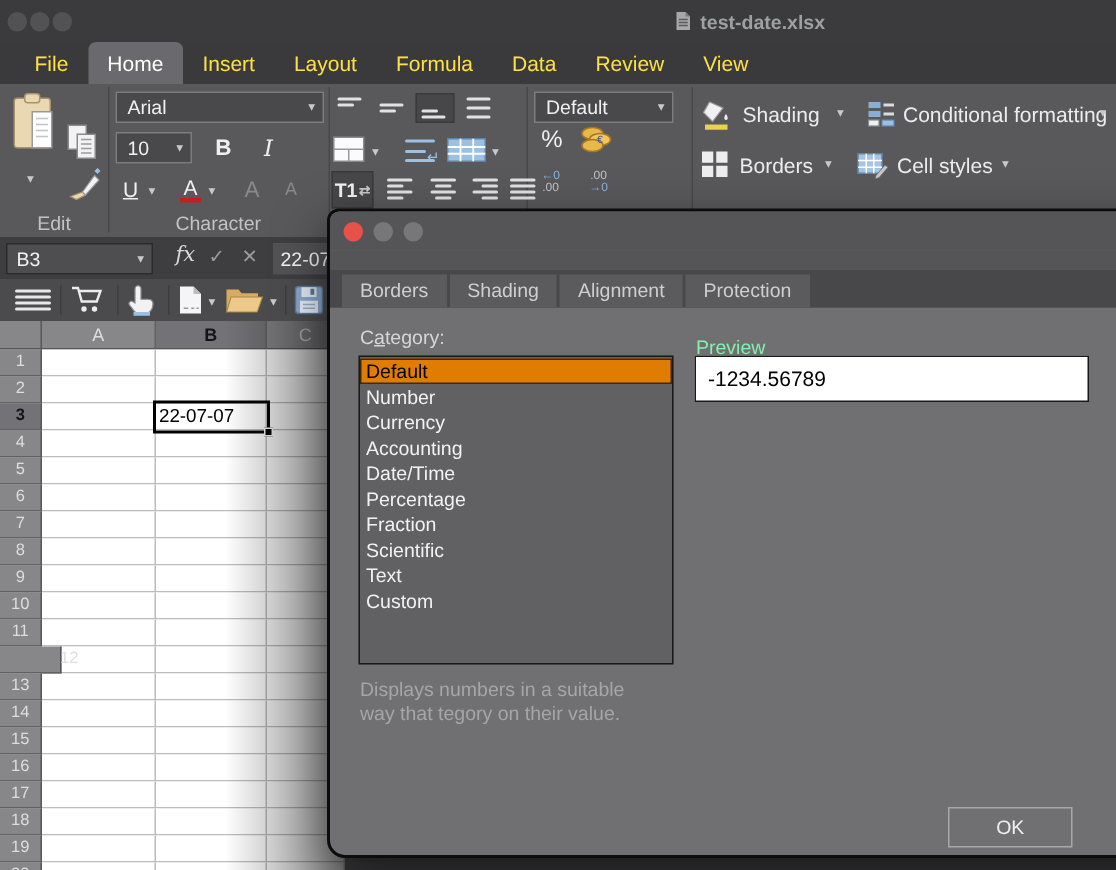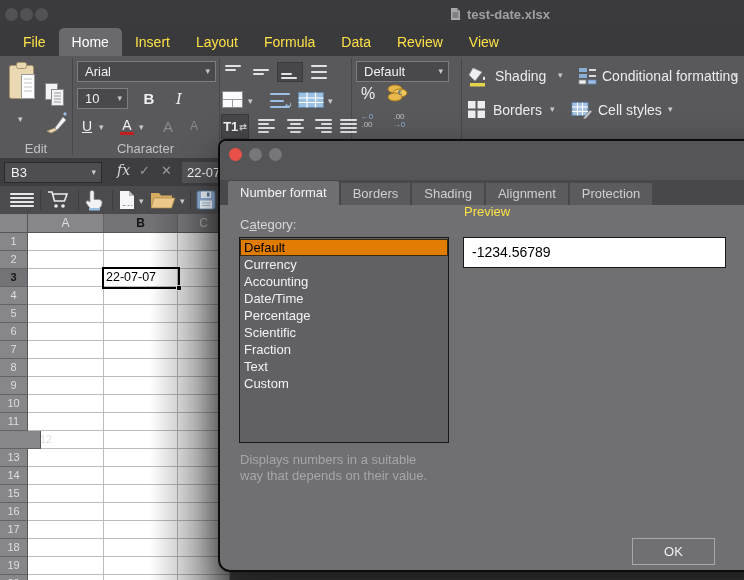--- a/index.html
+++ b/index.html
@@ -73,21 +73,21 @@
 #dlg-tabstrip{position:absolute;left:0;top:26px;right:0;height:38px;background:#555558}
 #tabband{position:absolute;left:0;right:0;bottom:0;height:25px;background:#48484b}
 #dlg-tabs{position:absolute;left:8px;bottom:0;display:flex;gap:2px;align-items:flex-end}
 .dtab{padding:0 12px;font-size:13px;line-height:22px;height:22px;background:#5b5b5e;color:#cfcfd2;white-space:nowrap}
 .dtab.active{background:#6f6f72;color:#f4f4f6;line-height:24px;height:24px;border-radius:2px 2px 0 0}
 #cat-label{position:absolute;left:20px;top:76px;font-size:13px;color:#d6d6d8}
 #cat-label .mn{text-decoration:underline}
 #cat-list{position:absolute;left:19px;top:96px;width:210px;height:206px;background:#616164;border:1px solid #18181a;padding-top:1px;overflow:hidden}
 .citem{height:17px;line-height:17px;padding-left:4px;font-size:13px;color:#f2f2f4;white-space:nowrap}
 .citem.sel{background:#e07c00;color:#000;font-weight:normal;outline:1px solid #3a2a10;outline-offset:-1px}
-#preview-label{position:absolute;left:244px;top:63px;font-size:13px;color:#fde047}
+#preview-label{position:absolute;left:244px;top:83px;font-size:13px;color:#86efac}
 #preview-box{position:absolute;left:243px;top:96px;width:263px;height:31px;background:#fff;border:1px solid #18181a;color:#000;font-size:14px;line-height:29px;padding-left:8px}
 #dlg-desc{position:absolute;left:20px;top:311px;width:228px;font-size:13px;line-height:16px;color:#a6a6a9}
 #ok-btn{position:absolute;left:412px;top:397px;width:83px;height:27px;border:1px solid #a8a8ab;background:transparent;color:#f0f0f2;font-size:13px;text-align:center;line-height:25px}
 </style>
 </head>
 <body>
 
 <div id="titlebar">
   <span class="tlight" style="left:5px"></span>
   <span class="tlight" style="left:20px"></span>
@@ -482,43 +482,43 @@
 
 <div id="dialog">
   <div id="dlg-titlebar">
     <span class="dlight" style="left:9px;background:#e8504a"></span>
     <span class="dlight" style="left:29px"></span>
     <span class="dlight" style="left:49px"></span>
   </div>
   <div id="dlg-tabstrip">
     <div id="tabband"></div>
     <div id="dlg-tabs">
-        <span class="dtab active">Number format</span>
         <span class="dtab">Borders</span>
         <span class="dtab">Shading</span>
         <span class="dtab">Alignment</span>
         <span class="dtab">Protection</span>
       </div>
   </div>
 
   <div id="cat-label"><span>C</span><span class="mn">a</span><span>tegory:</span></div>
   <div id="cat-list">
       <div class="citem sel">Default</div>
+      <div class="citem">Number</div>
       <div class="citem">Currency</div>
       <div class="citem">Accounting</div>
       <div class="citem">Date/Time</div>
       <div class="citem">Percentage</div>
+      <div class="citem">Fraction</div>
       <div class="citem">Scientific</div>
-      <div class="citem">Fraction</div>
       <div class="citem">Text</div>
       <div class="citem">Custom</div>
     </div>
 
   <div id="preview-label">Preview</div>
   <div id="preview-box">-1234.56789</div>
 
   <div id="dlg-desc">
     <div>Displays numbers in a suitable</div>
-    <div>way that depends on their value.</div>
+    <div>way that tegory on their value.</div>
   </div>
 
   <div id="ok-btn">OK</div>
 </div>
 
 </body></html>

